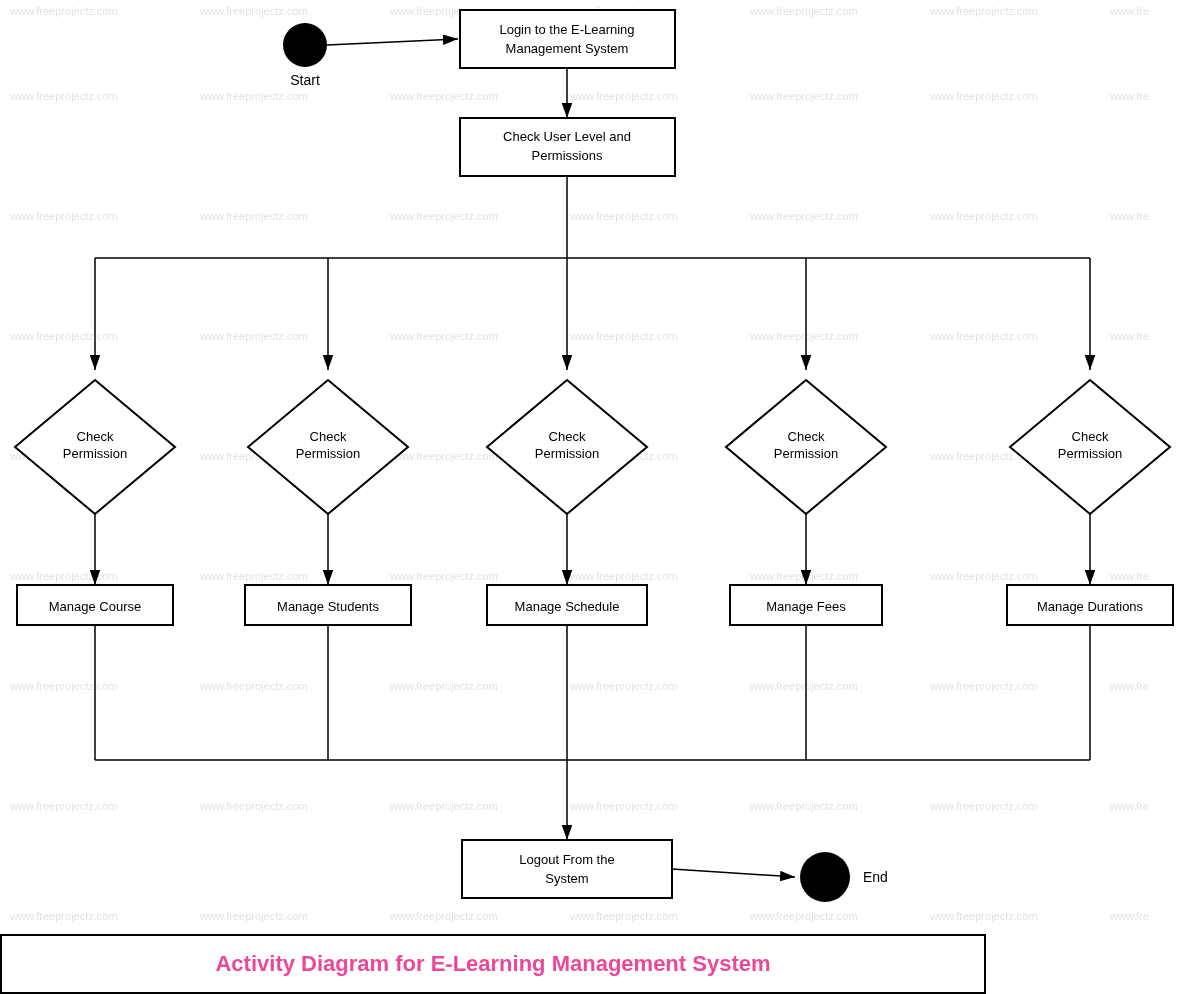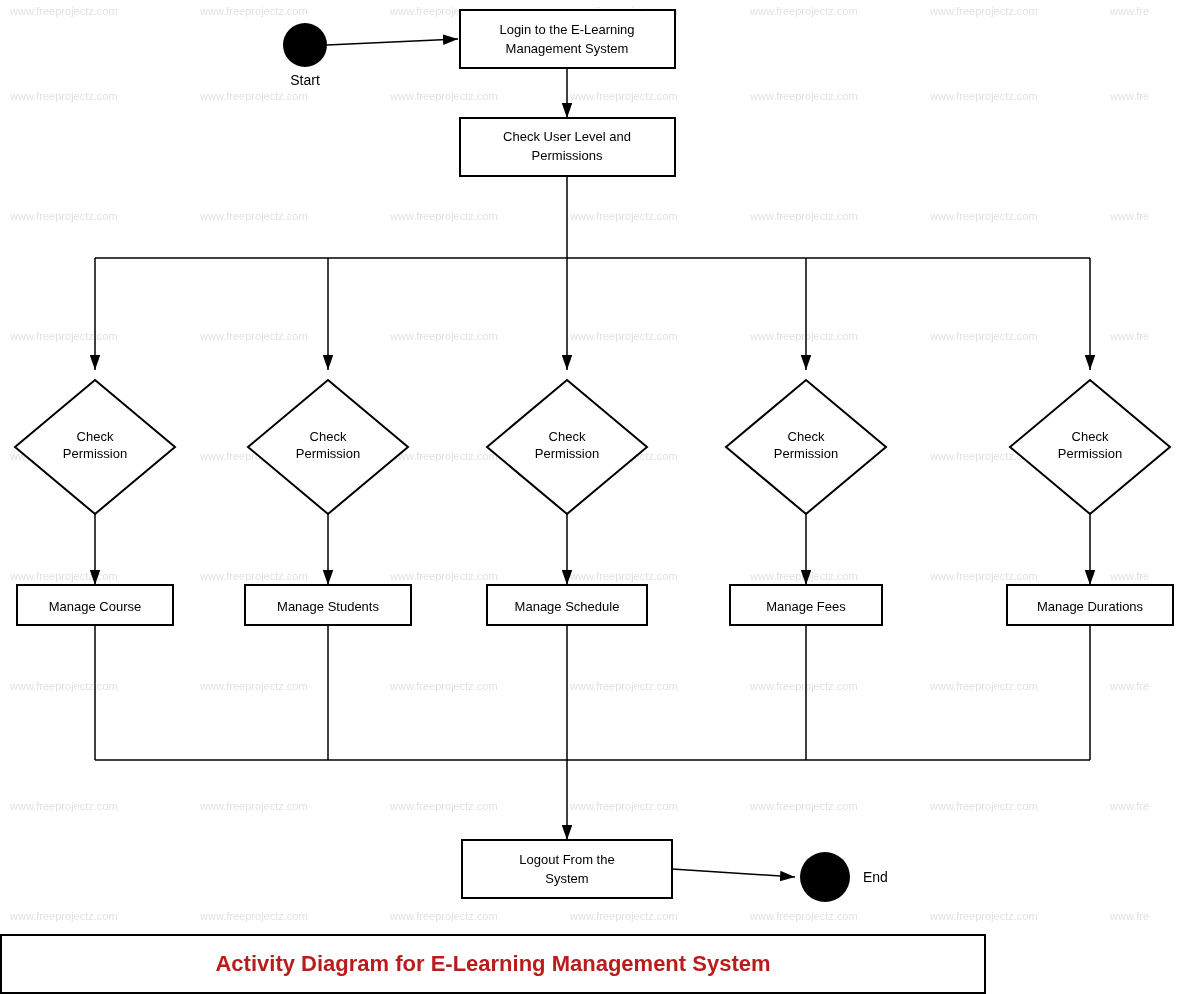--- a/index.html
+++ b/index.html
@@ -42,21 +42,21 @@
       border: 2px solid #000;
       background: #fff;
       display: flex;
       align-items: center;
       justify-content: center;
       z-index: 10;
     }
     .footer-title {
       font-size: 22px;
       font-weight: bold;
-      color: #b91c1c;
+      color: #ec4899;
     }
   </style>
 </head>
 <body>
 
 <div id="diagram-container">
 
   <div class="watermark-grid">
   </div>
 

